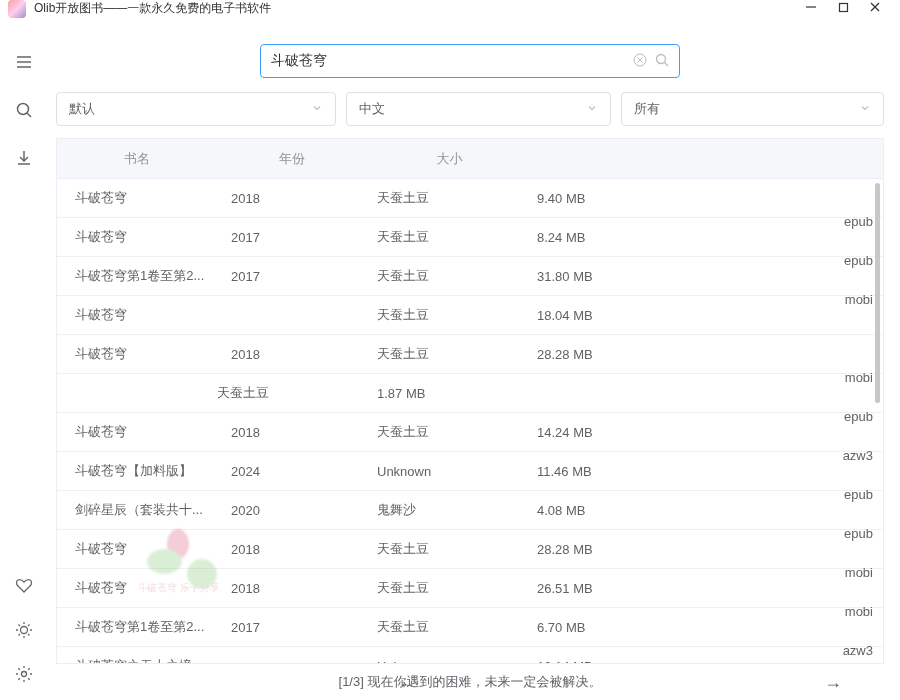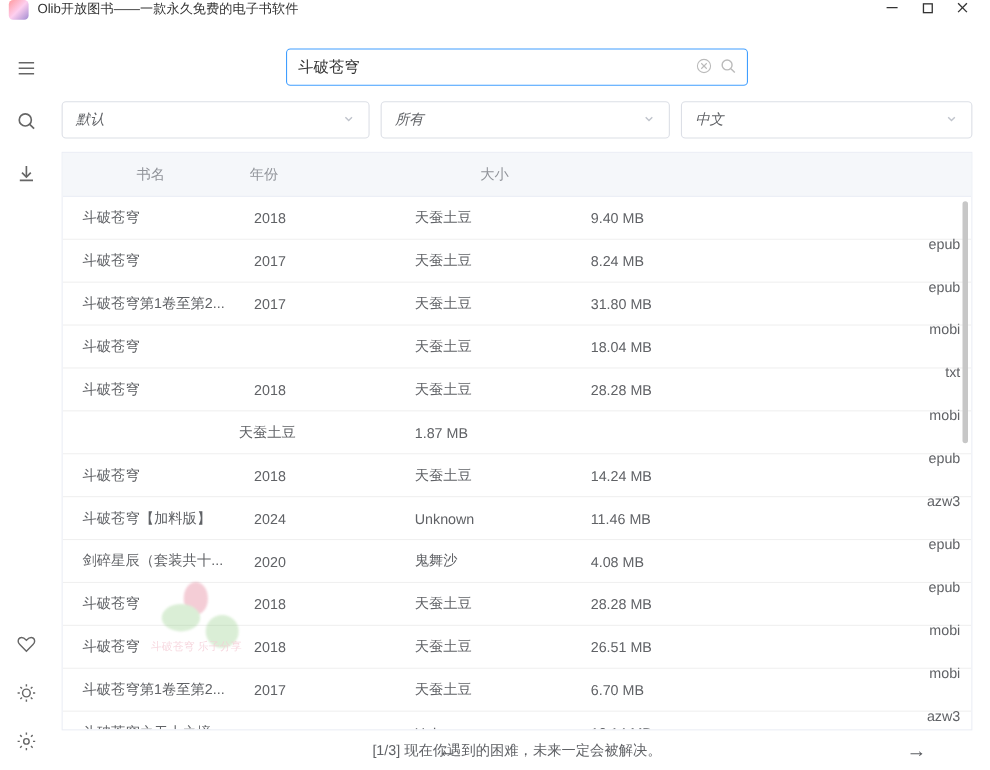--- a/index.html
+++ b/index.html
@@ -19,32 +19,32 @@
     
     .content { flex: 1; display: flex; flex-direction: column; overflow: hidden; padding-right: 8px; }
     
     .search-row { display: flex; justify-content: center; padding: 12px 0 14px; }
     .search-box { width: 420px; height: 34px; border: 1px solid #409eff; border-radius: 4px; display: flex; align-items: center; padding: 0 10px; }
     .search-input { flex: 1; border: none; outline: none; font-size: 14px; color: #333; background: transparent; }
     .search-input::placeholder { color: #bbb; }
     .search-clear, .search-go { color: #aaa; cursor: pointer; margin-left: 8px; }
     
     .filter-row { display: flex; gap: 10px; padding: 0 8px 12px 8px; }
-    .select-box { border: 1px solid #dcdfe6; border-radius: 4px; height: 34px; display: flex; align-items: center; padding: 0 12px; cursor: pointer; color: #606266; font-style: italic; }
+    .select-box { border: 1px solid #dcdfe6; border-radius: 4px; height: 34px; display: flex; align-items: center; padding: 0 12px; cursor: pointer; color: #606266; }
     .select-box .sel-label { flex: 1; }
     .select-box .caret { color: #c0c4cc; }
     .sel-1 { width: 280px; }
     .sel-2 { width: 265px; }
     .sel-3 { flex: 1; }
     
     .table-wrap { flex: 1; overflow: hidden; border: 1px solid #ebeef5; border-radius: 0; margin: 0 8px; display: flex; flex-direction: column; position: relative; }
     .table-header { display: flex; background: #f5f7fa; height: 40px; align-items: center; color: #909399; font-weight: 500; border-bottom: 1px solid #ebeef5; }
     .col { padding: 0 10px; overflow: hidden; text-overflow: ellipsis; white-space: nowrap; }
     .col-name { width: 160px; text-align: center; }
-    .col-year { width: 150px; }
+    .col-year { width: 150px; text-align: center; }
     .col-author { width: 160px; text-align: center; }
     .col-size { width: 165px; text-align: center; }
     .col-fmt { flex: 1; text-align: center; }
     
     .table-body { flex: 1; overflow-y: hidden; }
     .row { display: flex; height: 39px; align-items: center; border-bottom: 1px solid #f0f0f0; color: #606266; }
     .row .col { text-align: left; }
     .row .col-name { padding-left: 18px; }
     .row .col-year { padding-left: 14px; text-align: left; }
     .row .col-author { text-align: left; padding-left: 10px; }
@@ -160,36 +160,36 @@
 
     <div class="filter-row">
       <div class="select-box sel-1">
         <span class="sel-label">默认</span>
         <span class="caret">
           <svg width="12" height="12" viewBox="0 0 12 12">
               <polyline points="3,4.5 6,7.5 9,4.5" stroke="#c0c4cc" stroke-width="1.3" fill="none"></polyline>
             </svg>
         </span>
       </div>
+      <div class="select-box sel-2">
+        <span class="sel-label">中文</span>
+        <span class="caret">
+          <svg width="12" height="12" viewBox="0 0 12 12">
+              <polyline points="3,4.5 6,7.5 9,4.5" stroke="#c0c4cc" stroke-width="1.3" fill="none"></polyline>
+            </svg>
+        </span>
+      </div>
       <div class="select-box sel-3">
         <span class="sel-label">所有</span>
         <span class="caret">
           <svg width="12" height="12" viewBox="0 0 12 12">
               <polyline points="3,4.5 6,7.5 9,4.5" stroke="#c0c4cc" stroke-width="1.3" fill="none"></polyline>
             </svg>
         </span>
       </div>
-      <div class="select-box sel-2">
-        <span class="sel-label">中文</span>
-        <span class="caret">
-          <svg width="12" height="12" viewBox="0 0 12 12">
-              <polyline points="3,4.5 6,7.5 9,4.5" stroke="#c0c4cc" stroke-width="1.3" fill="none"></polyline>
-            </svg>
-        </span>
-      </div>
     </div>
 
     <div class="table-wrap">
       <div class="table-header">
         <div class="col col-name">书名</div>
         <div class="col col-year">年份</div>
         <div class="col col-size">大小</div>
       </div>
       <div class="table-body" id="table-body">
           <div class="row">
@@ -211,21 +211,20 @@
             <div class="col col-year">2017</div>
             <div class="col col-author">天蚕土豆</div>
             <div class="col col-size">31.80 MB</div>
             <div class="col col-fmt">mobi</div>
           </div>
           <div class="row">
             <div class="col col-name">斗破苍穹</div>
             <div class="col col-year"></div>
             <div class="col col-author">天蚕土豆</div>
             <div class="col col-size">18.04 MB</div>
-            <div class="col col-fmt">txt</div>
           </div>
           <div class="row">
             <div class="col col-name">斗破苍穹</div>
             <div class="col col-year">2018</div>
             <div class="col col-author">天蚕土豆</div>
             <div class="col col-size">28.28 MB</div>
             <div class="col col-fmt">mobi</div>
           </div>
           <div class="row">
             <div class="col col-year"></div>

